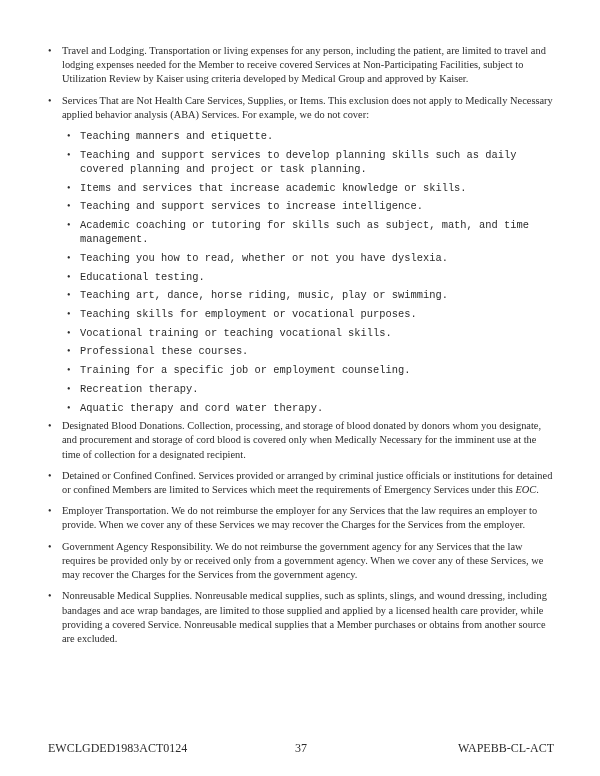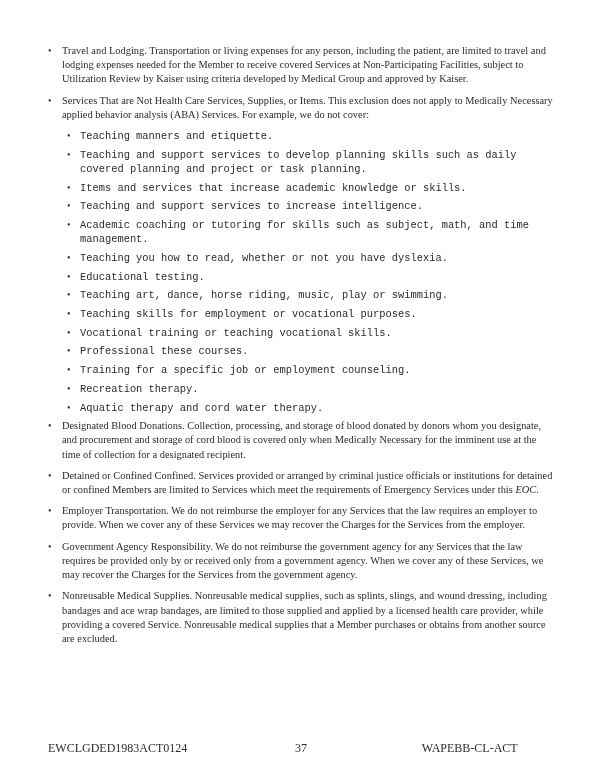--- a/index.html
+++ b/index.html
@@ -29,21 +29,21 @@
   i { font-style: italic; margin-top: 24px; }
   .footer {
     position: absolute;
     left: 48px; top: 741px;
     width: 506px;
     display: flex;
     font-size: 12px;
   }
   .footer > span { flex: 1; }
   .footer .fc { text-align: center; }
-  .footer .fr { text-align: center; }
+  .footer .fr { text-align: right; }
 </style>
 </head>
 <body>
 
 <main class="content">
 
   <div class="li1">
     <span class="marker">•</span>
     <p class="text"><b>Travel and Lodging.</b><span> Transportation or living expenses for any person, including the patient, are limited to travel and lodging expenses needed for the Member to receive covered Services at Non-Participating Facilities, subject to Utilization Review by Kaiser using criteria developed by Medical Group and approved by Kaiser.</span></p>
   </div>

